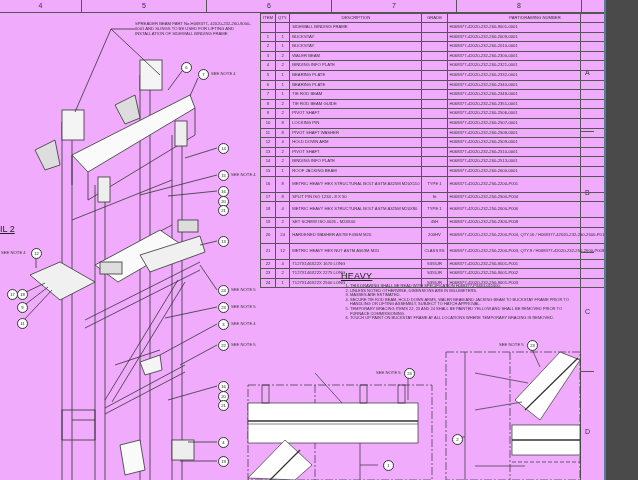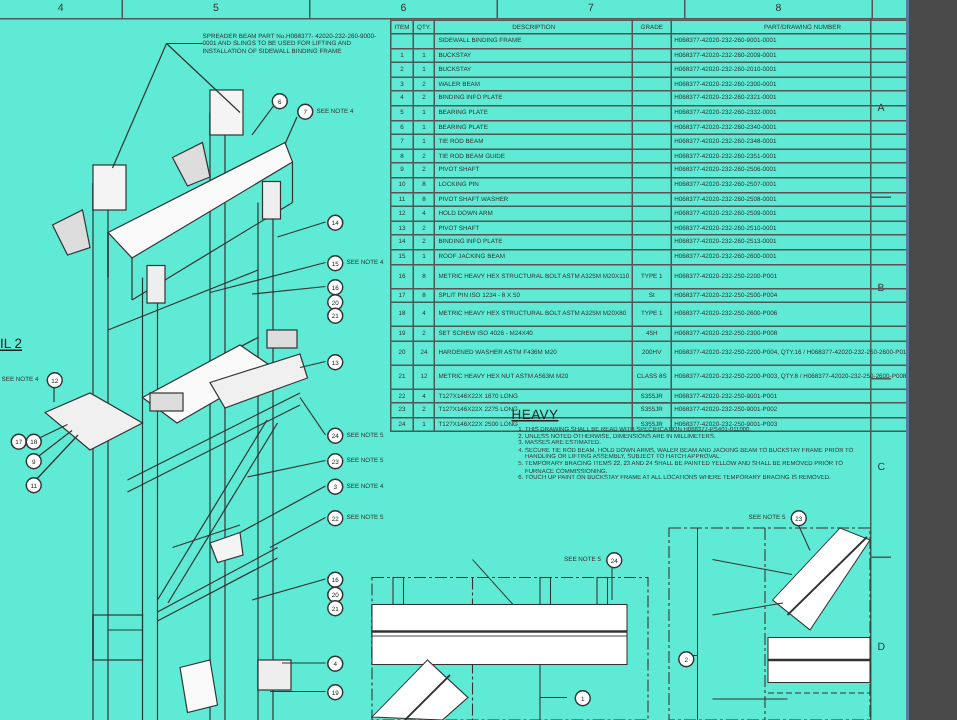--- a/index.html
+++ b/index.html
@@ -1,17 +1,17 @@
 <!DOCTYPE html>
 <html><head>
 <meta charset="utf-8">
 <style>
   html,body{margin:0;padding:0;}
   body{width:638px;height:480px;overflow:hidden;background:#fff;position:relative;font-family:"Liberation Sans",sans-serif;color:#222;}
-  .sheet{position:absolute;left:0;top:0;width:604px;height:480px;background:#5eead4;overflow:hidden;}
+  .sheet{position:absolute;left:0;top:0;width:604px;height:480px;background:#f0abfc;overflow:hidden;}
   .side-panel{position:absolute;left:604px;top:0;width:34px;height:480px;background:#4a4a4a;border-left:2px solid #5b7a99;box-sizing:border-box;}
   .ruler-top{position:absolute;left:0;top:0;width:604px;height:12px;border-bottom:1px solid #555;}
   .ruler-cell{position:absolute;top:0;height:12px;font-size:7px;line-height:12px;text-align:center;color:#333;border-right:1px solid #555;box-sizing:border-box;}
   .frame-right{position:absolute;left:580px;top:12px;width:1px;height:468px;background:#555;}
   .zone-tick{position:absolute;left:580px;width:14px;height:1px;background:#555;}
   .zone-letter{position:absolute;left:585px;font-size:7px;color:#333;}
   table.bom{position:absolute;left:260px;top:13px;border-collapse:collapse;font-size:4.2px;color:#333;}
   table.bom td, table.bom th{border:0.6px solid #555;padding:0 2px;height:8.6px;line-height:4.6px;vertical-align:middle;white-space:nowrap;}
   table.bom th{font-weight:normal;text-align:center;height:8px;}
   table.bom td.c{text-align:center;}

